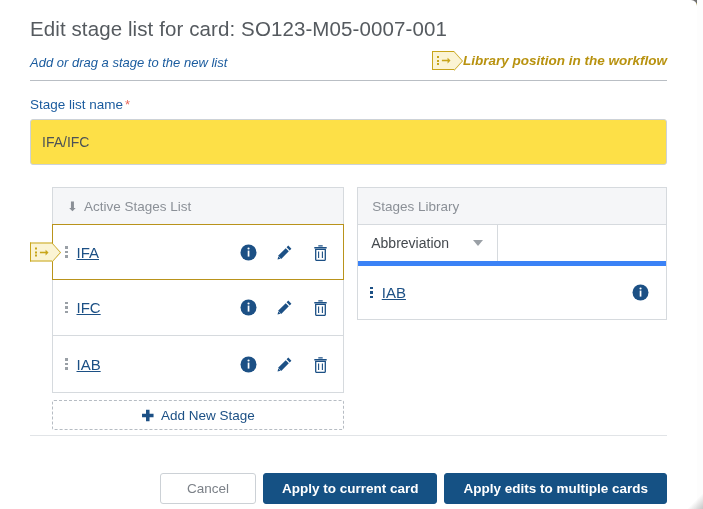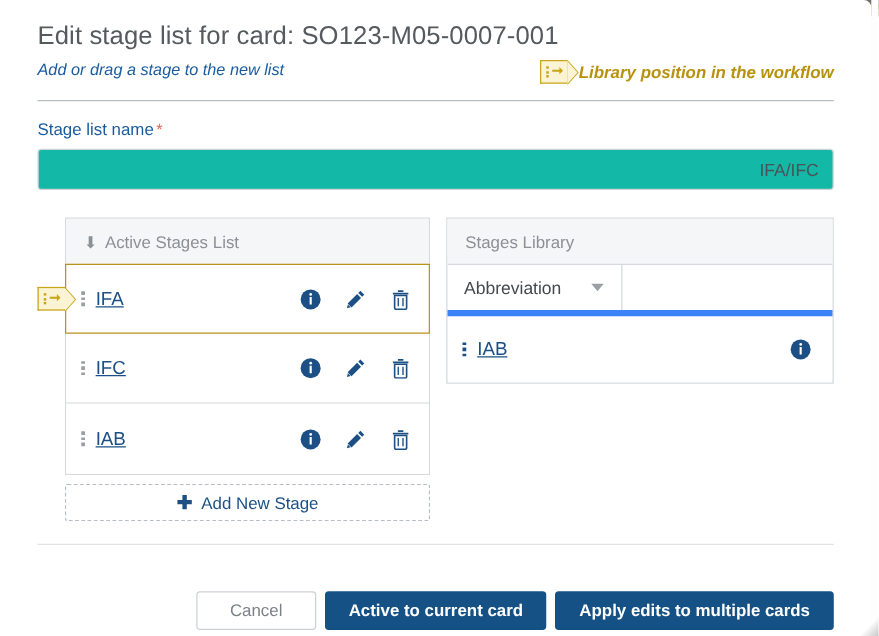--- a/index.html
+++ b/index.html
@@ -61,21 +61,21 @@
     margin: 0;
     padding-top: 17px;
     font-size: 20.5px;
     font-weight: 400;
     color: #555a5f;
     letter-spacing: .1px;
     white-space: nowrap;
   }
   .subrow {
     display: flex;
-    align-items: flex-start;
+    align-items: flex-end;
     justify-content: space-between;
     margin-top: 7px;
     height: 22px;
   }
   .subtitle {
     font-size: 13px;
     font-style: italic;
     color: #1a5b9e;
   }
   .legend {
@@ -157,30 +157,29 @@
     font-weight: 400;
   }
   .req {
     color: #e8685a;
     font-size: 13px;
     margin-left: 2px;
   }
   .text-input {
     margin-top: 6px;
     width: 100%;
-    height: 33px;
+    height: 46px;
     border: 1px solid #cdd2d7;
     border-radius: 3px;
-    background: #14b8a6;
+    background: #fde047;
     padding: 0 11px;
     font-size: 14px;
     color: #4c5257;
     font-family: "Liberation Sans", sans-serif;
     outline: none;
-    text-align: right;
   }
 
   
   .panels {
     display: flex;
     margin-top: 22px;
     gap: 13px;
   }
   .col-left  { width: 300px; margin-left: 22px; }
   .col-right { width: 318px; }
@@ -541,20 +540,20 @@
           </div>
         </div>
       </div>
 
     </div>
 
     <hr class="footer-hr">
 
     <div class="footer">
       <button class="btn btn-cancel">Cancel</button>
-      <button class="btn btn-primary">Active to current card</button>
+      <button class="btn btn-primary">Apply to current card</button>
       <button class="btn btn-primary">Apply edits to multiple cards</button>
     </div>
 
   </div>
 
   <div class="corner-shadow"></div>
 </div>
 
 </body></html>

